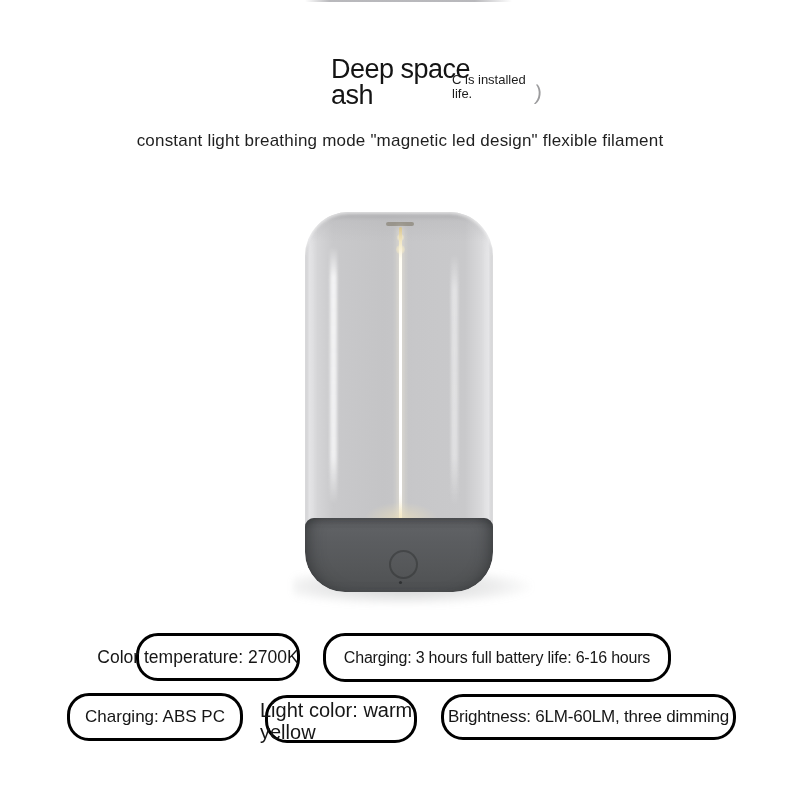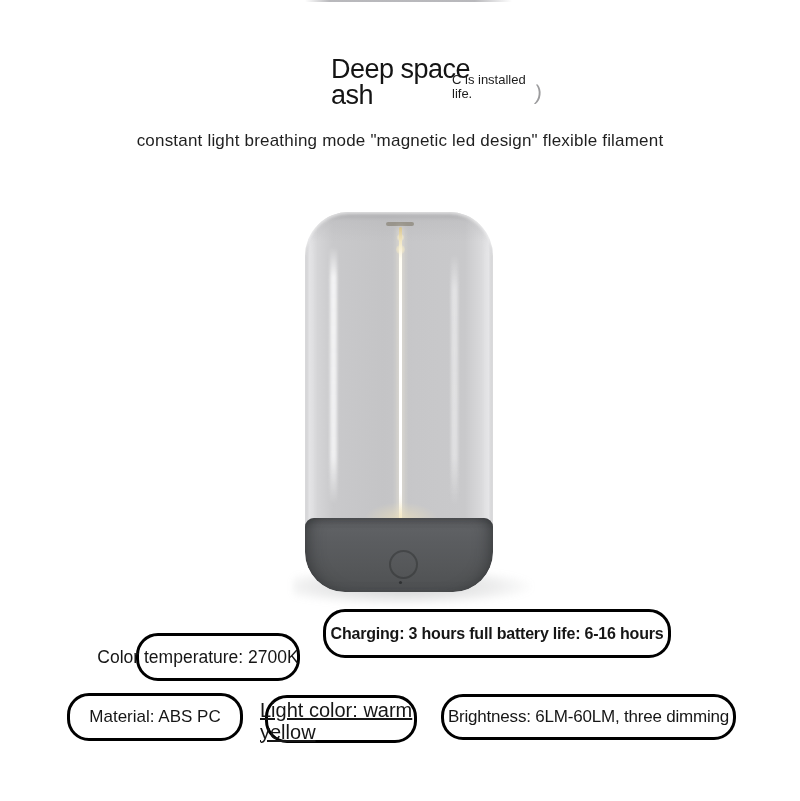--- a/index.html
+++ b/index.html
@@ -90,27 +90,27 @@
   }
   
   .pill{
     position:absolute;border:3px solid #000000;border-radius:22px;
     display:flex;align-items:center;justify-content:center;
     font-size:17px;color:#161616;background:transparent;
   }
   .pill span{white-space:nowrap;}
   .pill.color-temp{left:136px;top:633px;width:158px;height:42px;}
   .pill.color-temp span{transform:translateX(-20px);font-size:17.5px;}
-  .pill.charging{left:323px;top:609px;width:342px;height:43px;font-weight:bold;}
+  .pill.charging{left:323px;top:633px;width:342px;height:43px;}
   .pill.charging span{font-size:16px;letter-spacing:-.2px;}
   .pill.material{left:67px;top:693px;width:170px;height:42px;}
   .pill.light-color{left:265px;top:695px;width:146px;height:42px;}
   .pill.light-color span{
     position:absolute;left:-8px;top:1px;width:168px;
-    white-space:normal;text-align:left;font-size:20px;line-height:22px;text-decoration:underline;
+    white-space:normal;text-align:left;font-size:20px;line-height:22px;
   }
   .pill.brightness{left:441px;top:694px;width:289px;height:40px;justify-content:center;}
   .pill.brightness span{font-size:17px;letter-spacing:-.2px;}
 </style>
 </head>
 <body>
 
 <div class="top-line"></div>
 
 <div class="title">
@@ -144,20 +144,20 @@
   </div>
 </div>
 
 <div class="pill color-temp">
   <span>Color temperature: 2700K</span>
 </div>
 <div class="pill charging">
   <span>Charging: 3 hours full battery life: 6-16 hours</span>
 </div>
 <div class="pill material">
-  <span>Material: ABS PC</span>
+  <span>Charging: ABS PC</span>
 </div>
 <div class="pill light-color">
   <span>Light color: warm yellow</span>
 </div>
 <div class="pill brightness">
   <span>Brightness: 6LM-60LM, three dimming</span>
 </div>
 
 </body></html>

